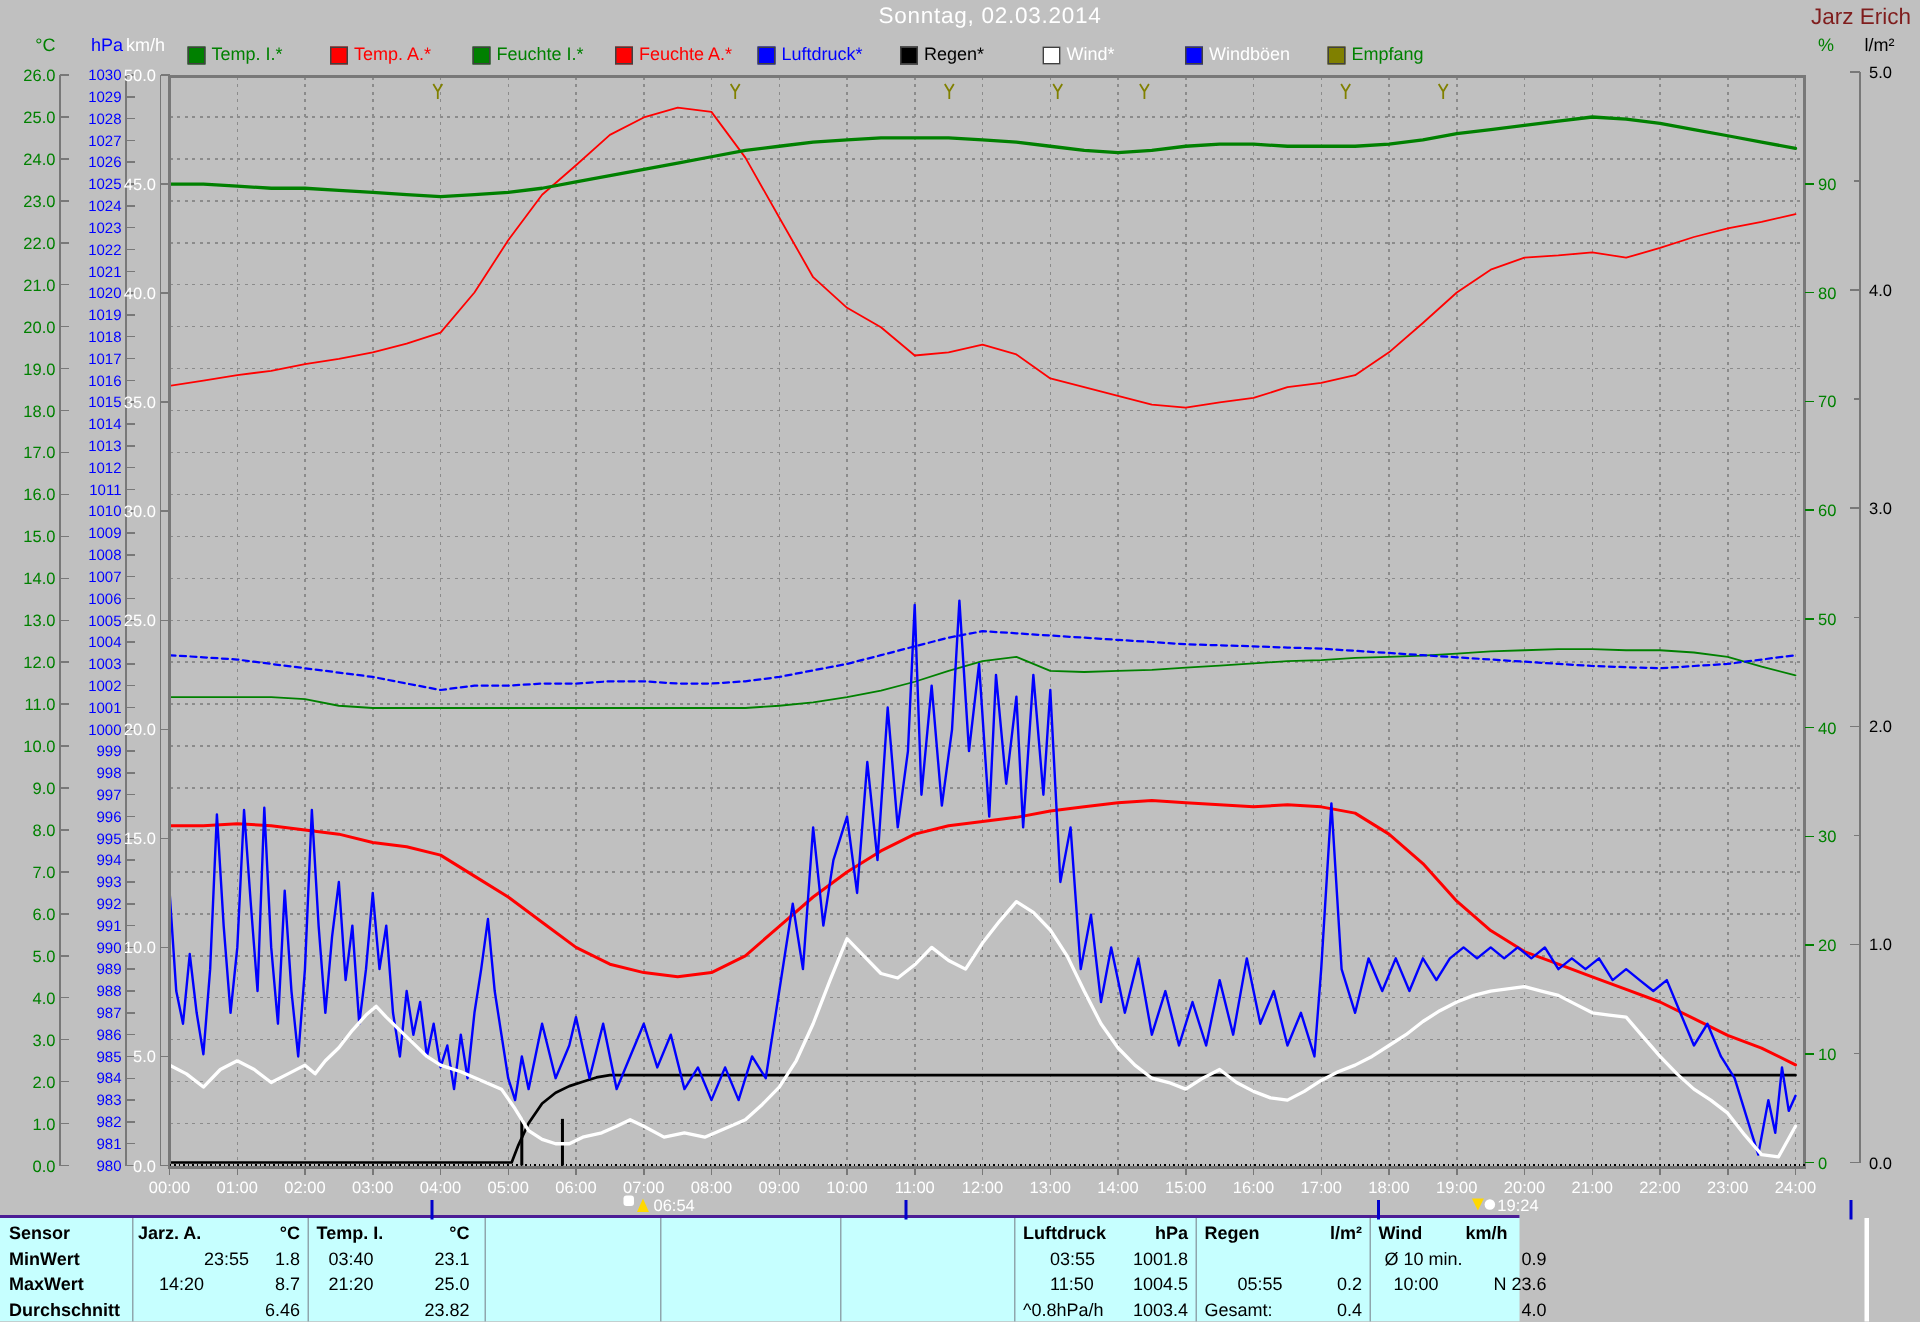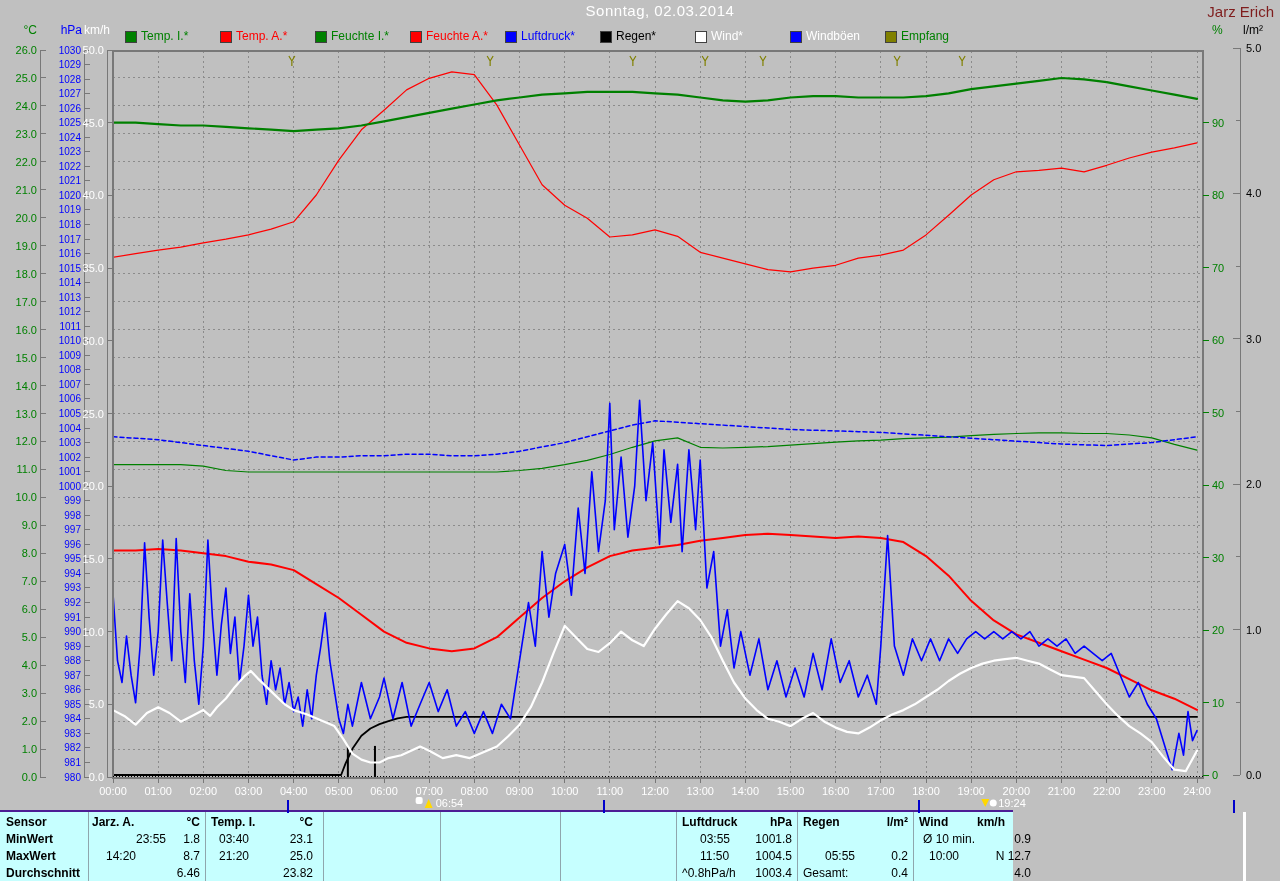--- a/index.html
+++ b/index.html
@@ -547,21 +547,21 @@
     <div class="t-row r0 bold">
         <span class="lft">Wind</span>
         <span class="rgt" style="right:26px;">km/h</span>
       </div>
     <div class="t-row r1">
         <span class="lft" style="left:4px;">Ø 10 min.</span>
         <span class="rgt">0.9</span>
       </div>
     <div class="t-row r2">
         <span class="lft" style="left:10px;">10:00</span>
-        <span class="rgt">N 12.7</span>
+        <span class="rgt">N 23.6</span>
       </div>
     <div class="t-row r3">
         <span class="lft"></span>
         <span class="rgt">4.0</span>
       </div>
   </div>
 
   <div class="t-sep" style="left:88px;"></div>
   <div class="t-sep" style="left:205px;"></div>
   <div class="t-sep" style="left:323px;"></div>

